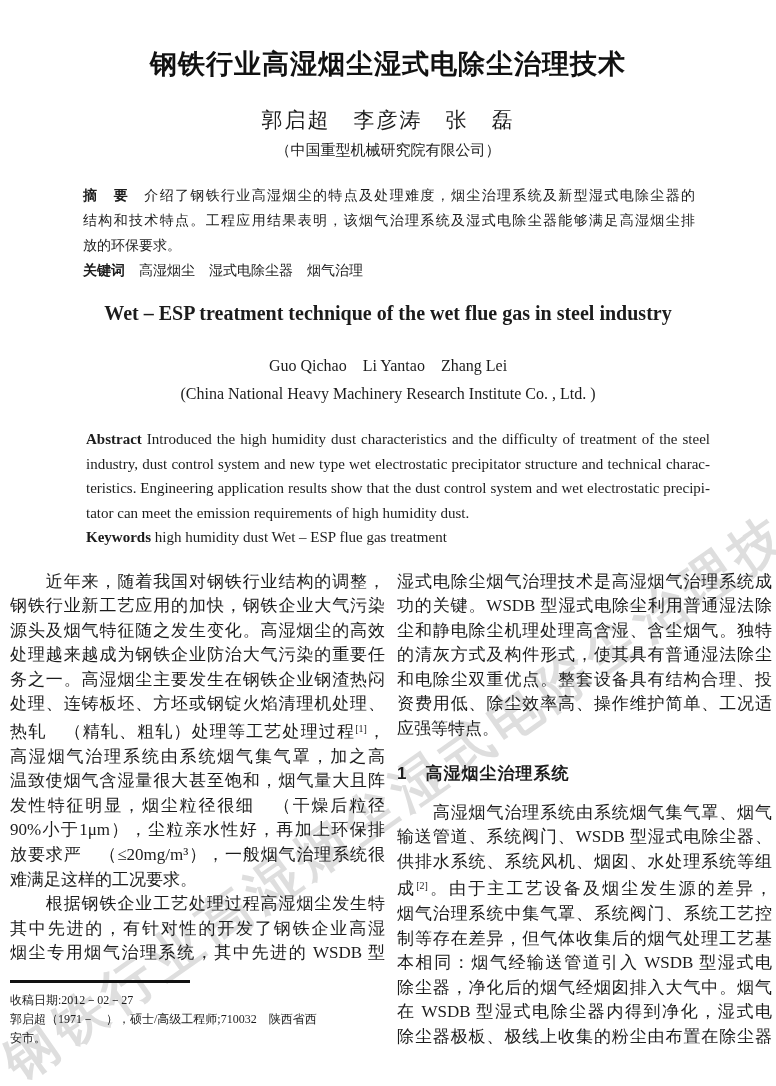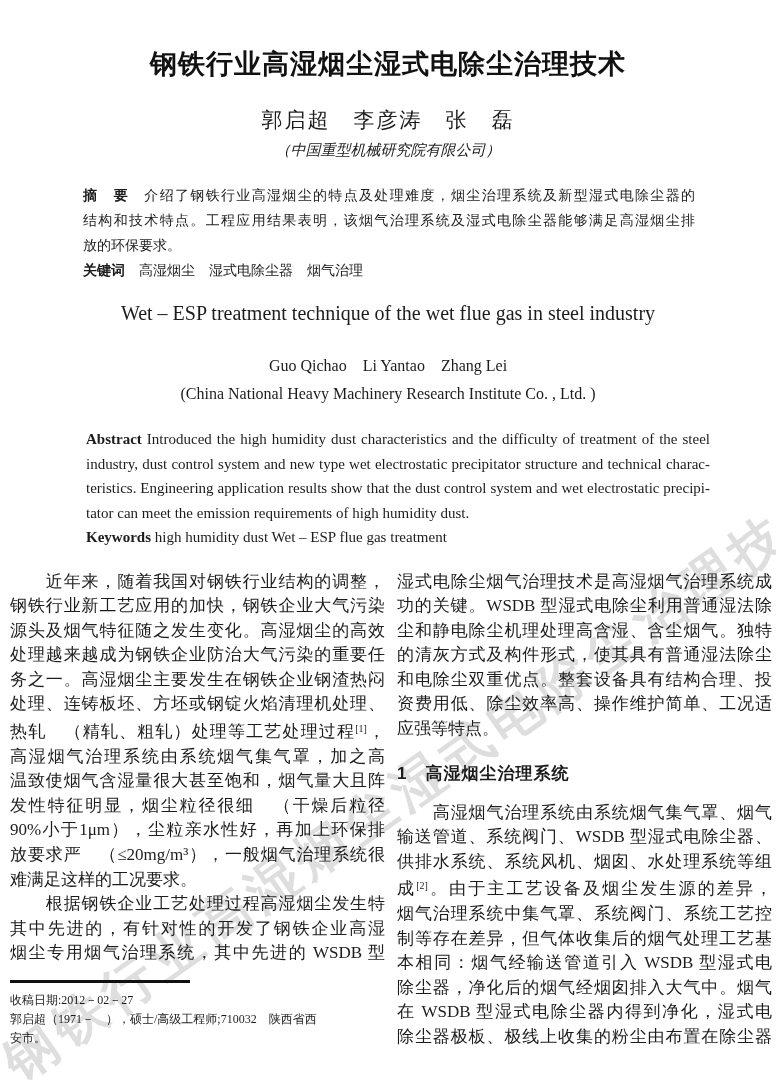--- a/index.html
+++ b/index.html
@@ -44,35 +44,34 @@
     text-align:center;
     font-size:21px;
     line-height:26px;
     letter-spacing:2px;
   }
   .affil-cn{
     margin-top:6px;
     text-align:center;
     font-size:15px;
     line-height:22px;
-    font-style:italic;
   }
   
   .abstract-cn{
     margin:22px 0 0 83px;
     width:612px;
     font-size:14px;
     line-height:25px;
   }
   
   .title-en{
     margin-top:16px;
     text-align:center;
     font-size:20px;
-    font-weight:400;
+    font-weight:700;
     line-height:28px;
   }
   .authors-en{
     margin-top:28px;
     text-align:center;
     font-size:16px;
     line-height:22px;
   }
   .affil-en{
     margin-top:6px;

